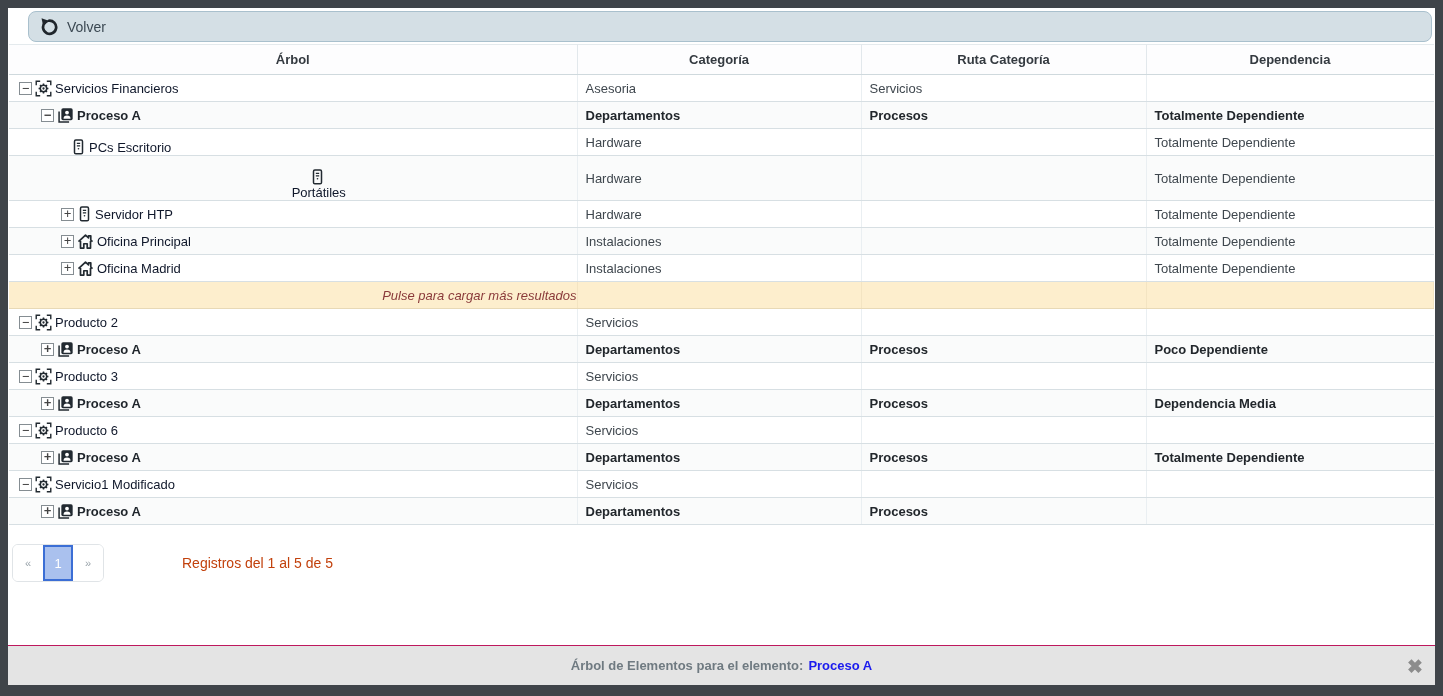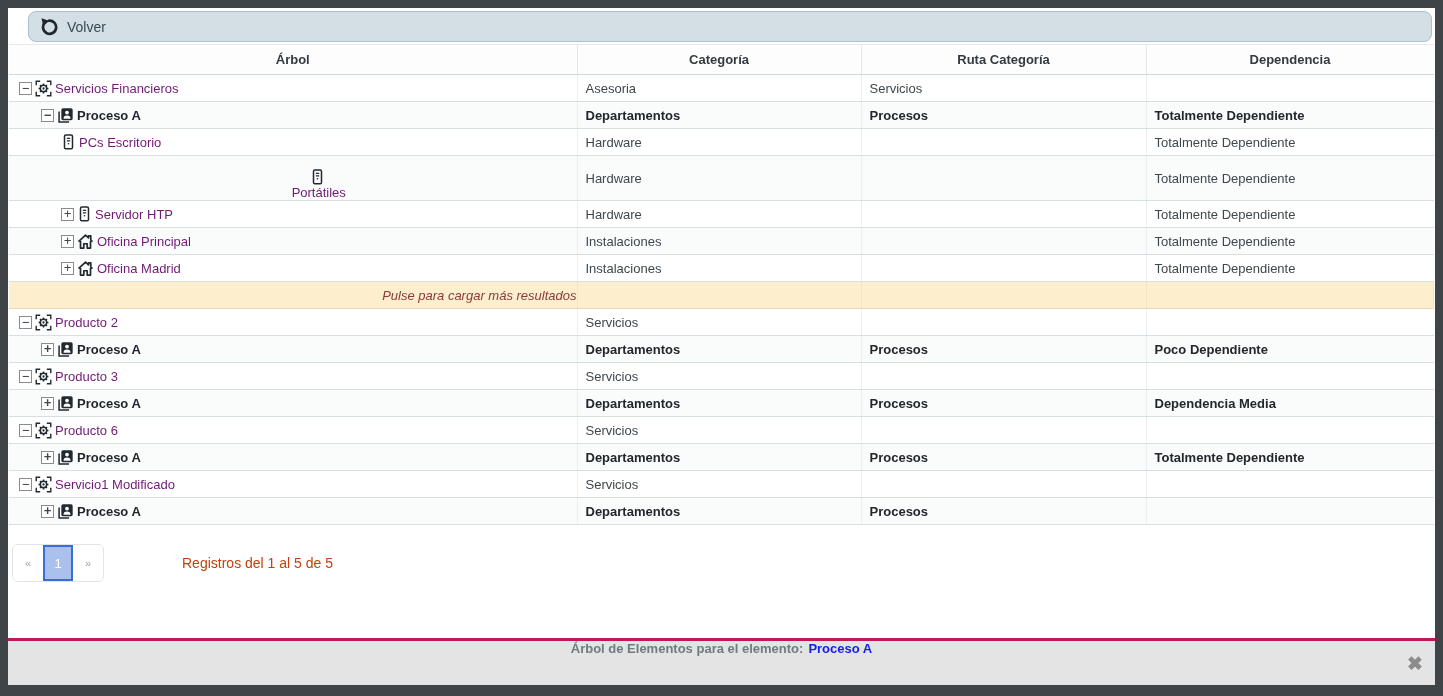--- a/index.html
+++ b/index.html
@@ -51,21 +51,21 @@
   .tree-inner { display: flex; align-items: center; height: 100%; }
   .expander {
     flex: 0 0 13px; width: 13px; height: 13px;
     border: 1px solid #858d92; background: #fff;
     font-size: 12px; line-height: 10px; text-align: center;
     color: #444; font-family: "DejaVu Sans Mono", monospace;
     cursor: pointer; margin-right: 3px;
   }
   .expander.none { visibility: hidden; }
   .icon-slot { flex: 0 0 auto; display: inline-flex; align-items: center; margin-right: 3px; }
-  .tree-label { font-size: 13px; color: #701a75; }
+  .tree-label { font-size: 13px; color: #0f172a; }
   tr.bold .tree-label { font-weight: 700; color: #1f252b; }
   tr.loadmore td {
     background: #fdeecd; color: #8a3a3a; font-style: italic; font-size: 13px;
     border-bottom: 1px solid #e8d9b6; border-right: 1px solid #f3e4c2; text-align: right;
   }
   tr.loadmore td.c-tree { padding-left: 140px; }
   
   .pager-area { display: flex; align-items: center; margin: 19px 0 0 4px; flex: 0 0 auto; }
   .pager {
     display: inline-flex; border: 1px solid #e0e4e7; border-radius: 6px;
@@ -76,22 +76,22 @@
     font-size: 11px; color: #9aa4ab; cursor: pointer; background: #fff;
   }
   .pager .pg.active {
     background: #aac1ee; border: 2px solid #3b6ed5; color: #ffffff;
     font-size: 13px;
   }
   .pager-summary { font-size: 14px; color: #c2410c; margin-left: 78px; }
   
   .footer {
     margin-top: auto; flex: 0 0 auto;
-    height: 47px; background: #e4e4e4; border-top: 3px solid #be185d;
-    display: flex; align-items: flex-start; justify-content: center;
+    height: 40px; background: #e4e4e4; border-top: 1px solid #be185d;
+    display: flex; align-items: center; justify-content: center;
     position: relative;
   }
   .footer .ftext { font-size: 13px; font-weight: 700; color: #6f7a81; }
   .footer .flink { font-size: 13px; font-weight: 700; color: #1a1aee; margin-left: 5px; cursor: pointer; }
   .close-x {
     position: absolute; right: 12px; top: 50%; transform: translateY(-50%);
     font-size: 19px; color: #8c8c8c; font-weight: 700; cursor: pointer; line-height: 1;
   }
   svg .stroke { stroke: #222a31; fill: none; }
   svg .fill { fill: #222a31; }
@@ -167,21 +167,21 @@
               </span>
         <span class="tree-label">Proceso A</span>
       </div>
     </td>
     <td>Departamentos</td>
     <td>Procesos</td>
     <td>Totalmente Dependiente</td>
   </tr>
         <tr>
     <td class="c-tree">
-      <div class="tree-inner" style="padding-left: 36px;">
+      <div class="tree-inner" style="padding-left: 46px; align-items: flex-end;">
         <span class="expander none"></span>
         <span class="icon-slot">
                 <svg width="15" height="16" viewBox="0 0 18 19">
     <rect x="4.2" y="1.2" width="9.6" height="16.4" rx="1.6" class="stroke" stroke-width="1.8"></rect>
     <path d="M7 5 H11 M7 8 H11" class="stroke" stroke-width="1.5"></path>
     <circle cx="9" cy="11.6" r="1" class="fill"></circle>
   </svg>
               </span>
         <span class="tree-label">PCs Escritorio</span>
       </div>

